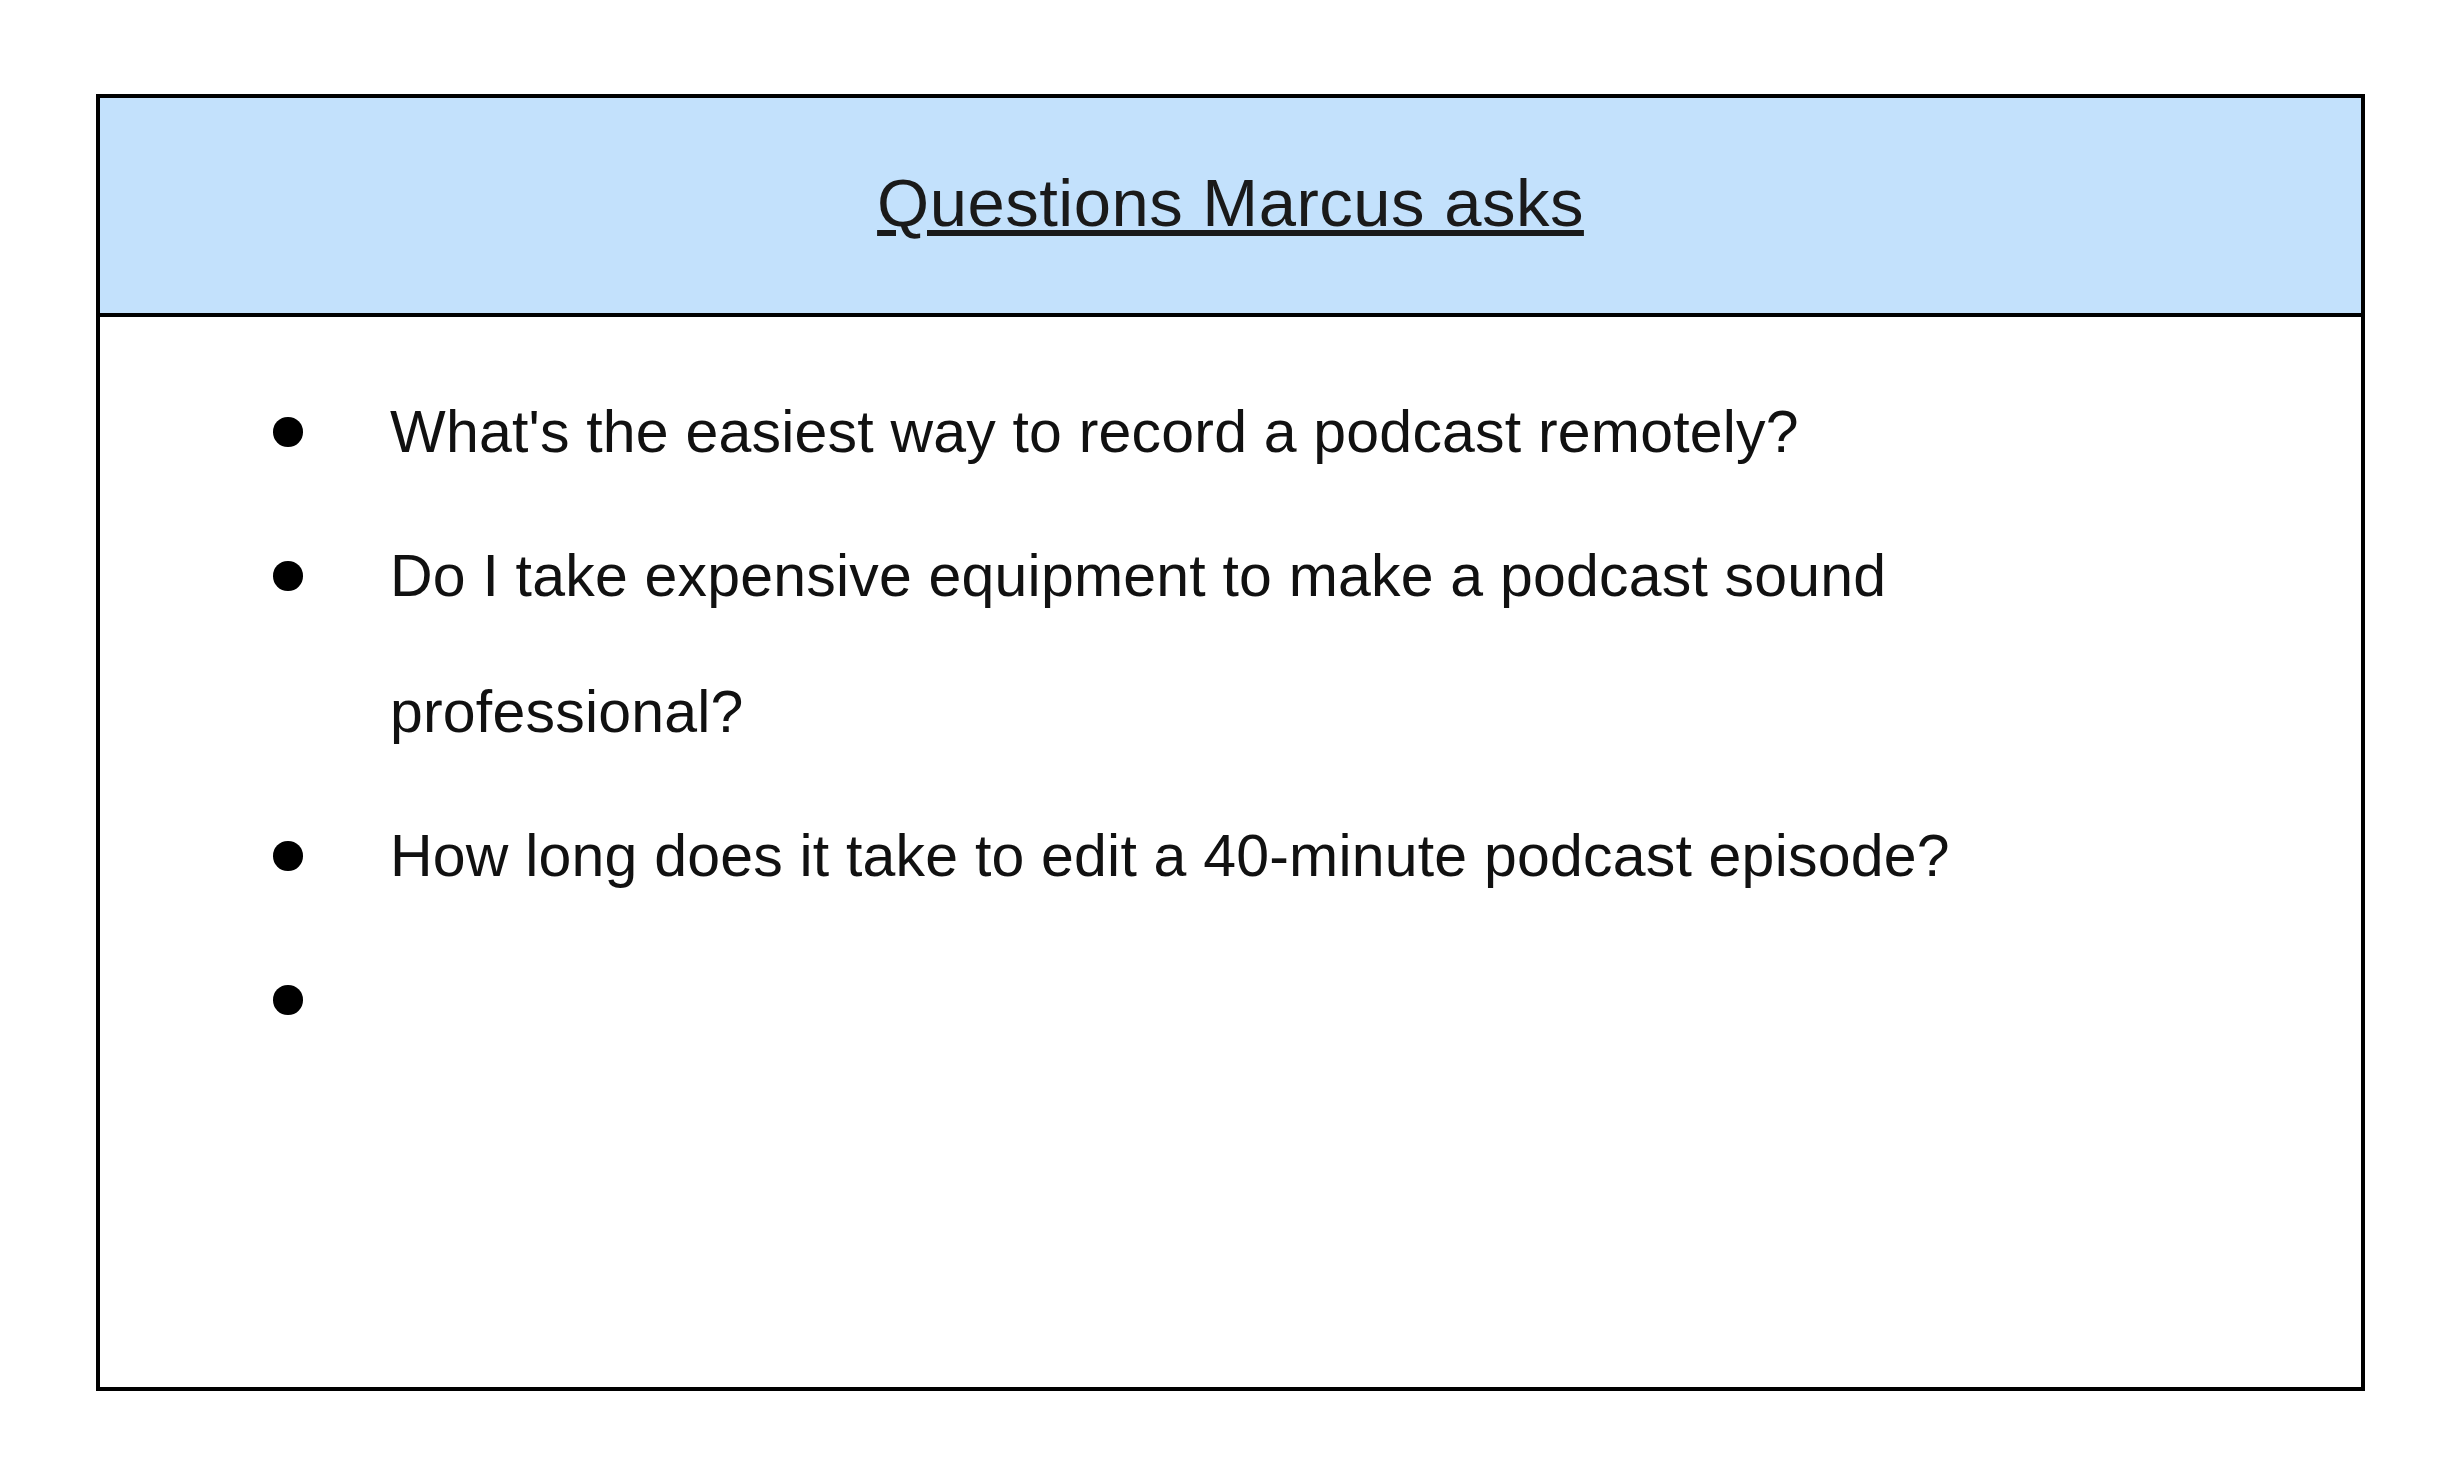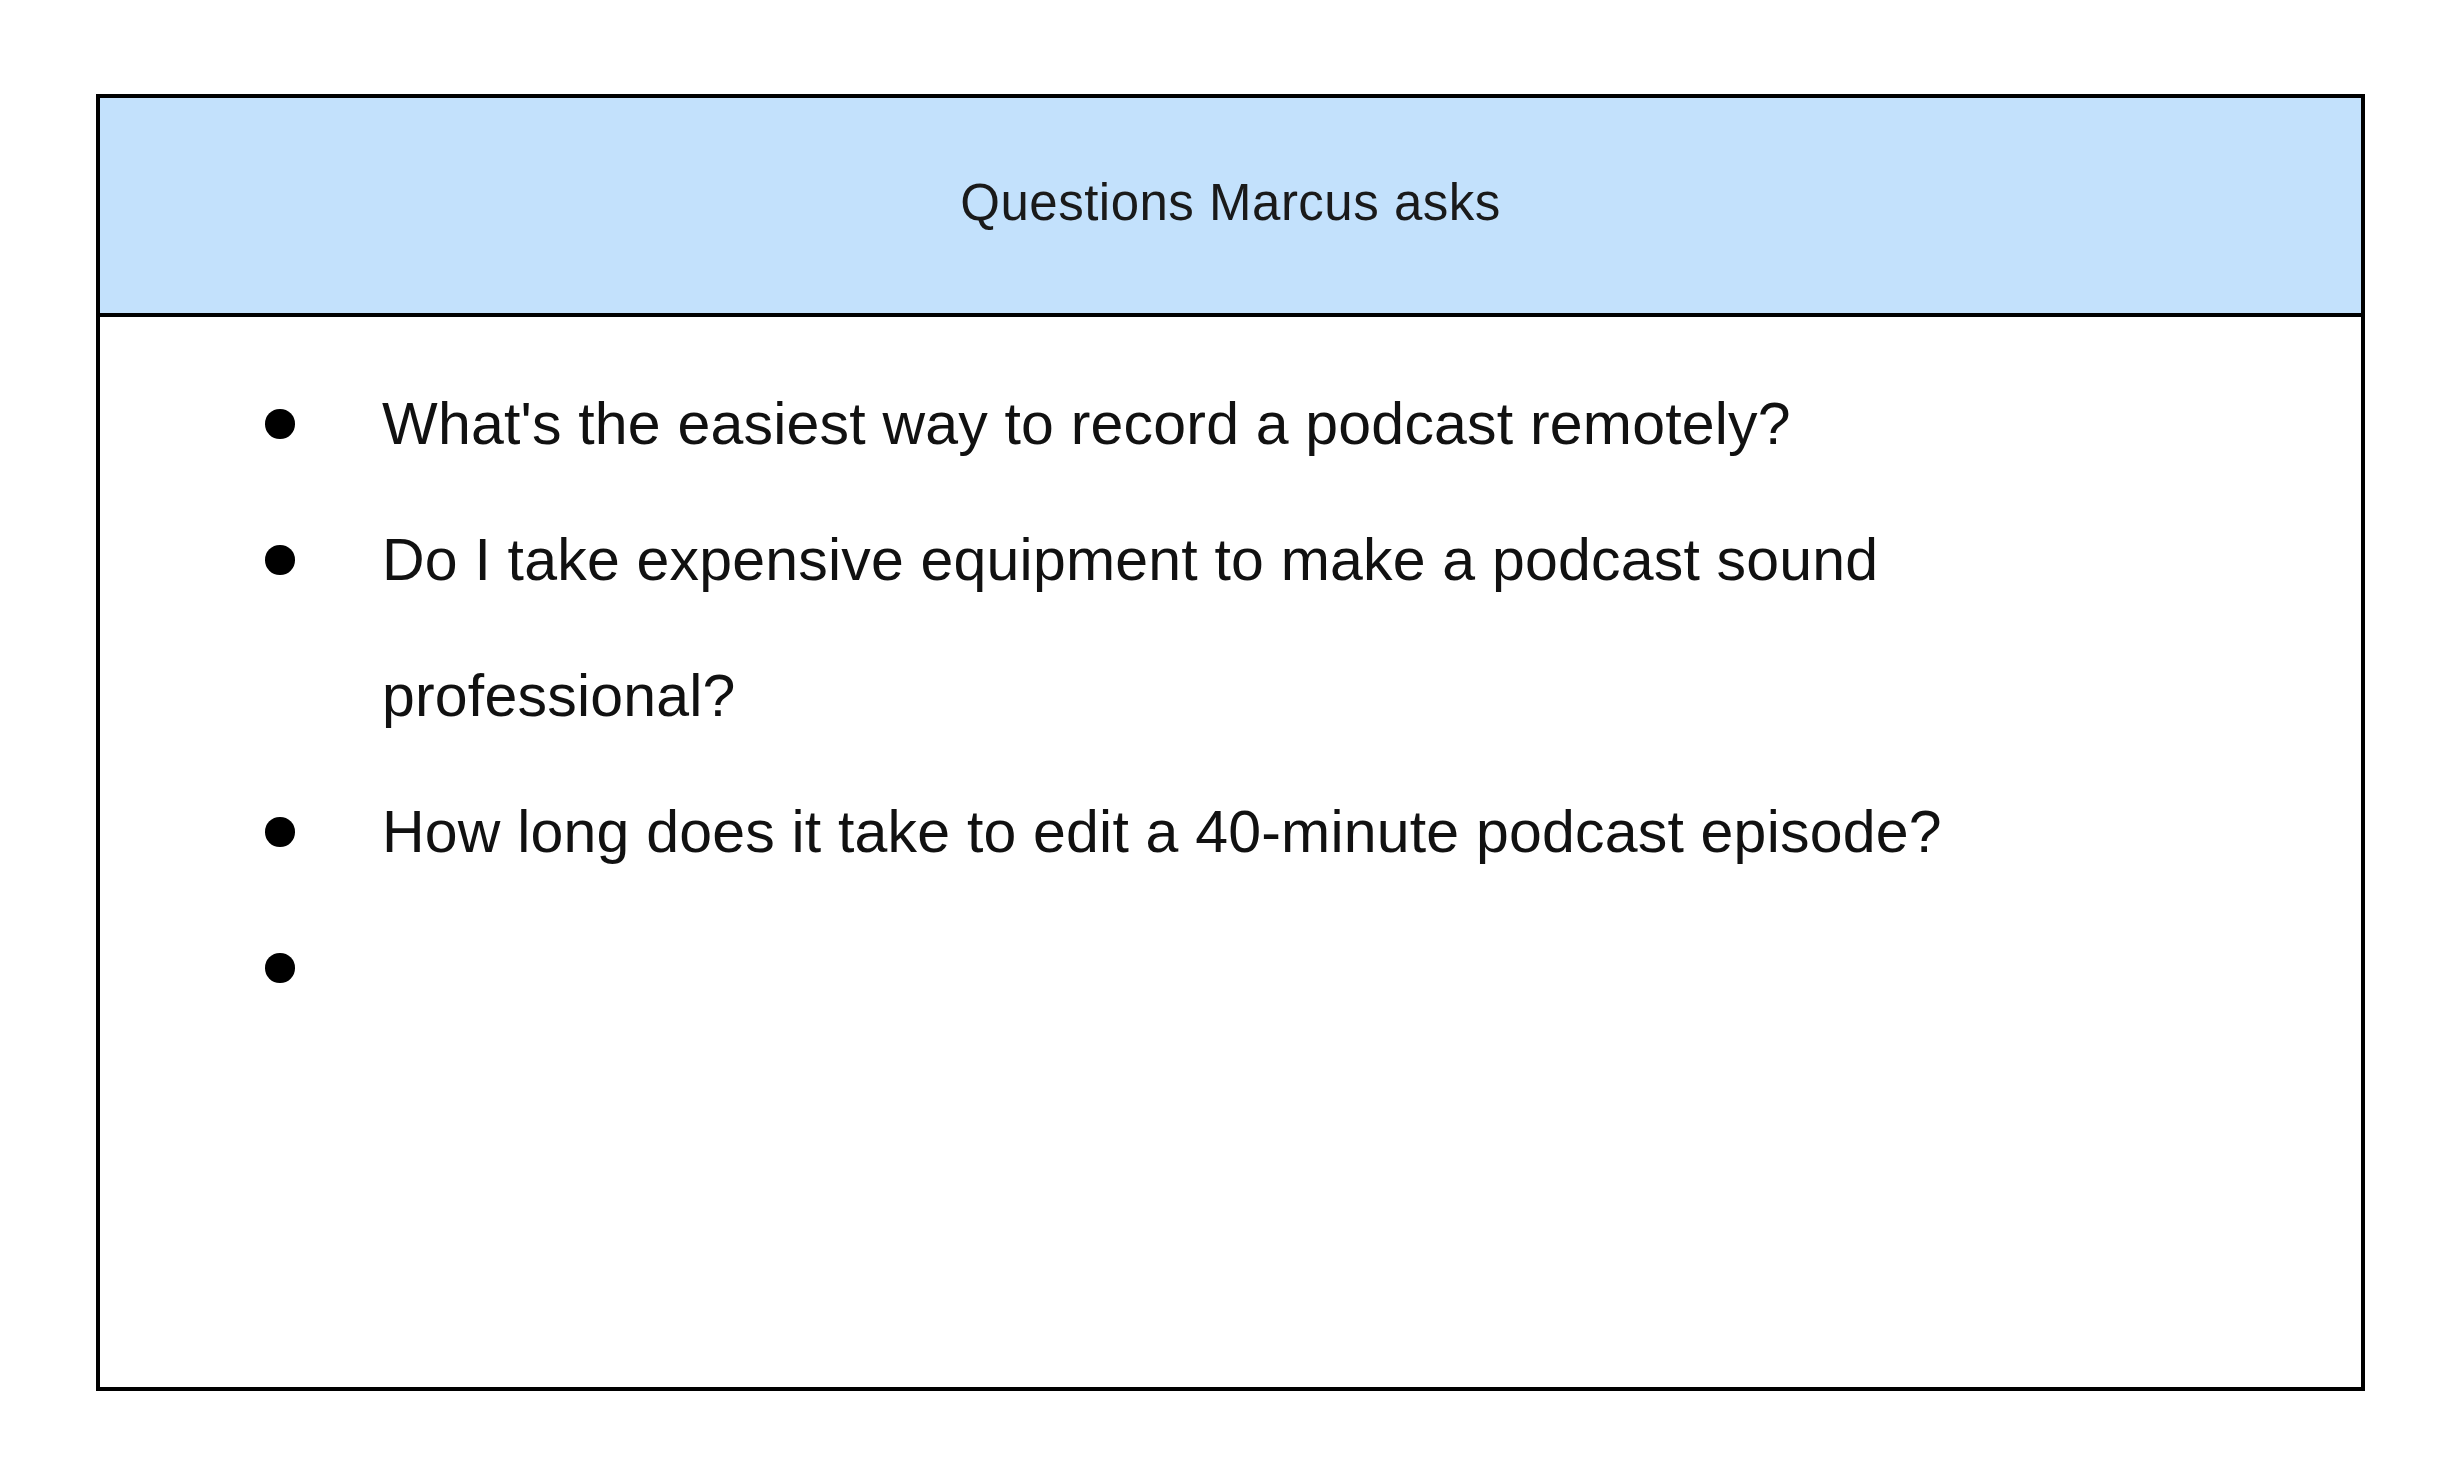--- a/index.html
+++ b/index.html
@@ -42,46 +42,47 @@
     height: 219px;
     flex: 0 0 219px;
     background: #c3e1fc;
     border-bottom: 4.9px solid #000000;
     display: flex;
     align-items: center;
     justify-content: center;
   }
 
   .card-title {
-    font-size: 51px;
+    font-size: 67px;
     line-height: 1;
     font-weight: 400;
     color: #1a1a1a;
     letter-spacing: 0.5px;
     text-align: center;
     white-space: nowrap;
     padding-bottom: 5.9px;
+    text-decoration: underline;
   }
 
   
   .card-body {
     flex: 1 1 auto;
     background: #ffffff;
     padding: 39px 0 0 0;
   }
 
   .bullet-list {
     list-style: none;
     margin: 0;
     padding: 0;
   }
 
   .bullet-item {
     position: relative;
-    margin: 0;
+    margin: 8px;
     padding: 0 118px 0 282px;
     font-size: 59px;
     line-height: 136px;
     color: #111111;
     font-weight: 400;
     letter-spacing: 0.2px;
   }
 
   .bullet-dot {
     position: absolute;

